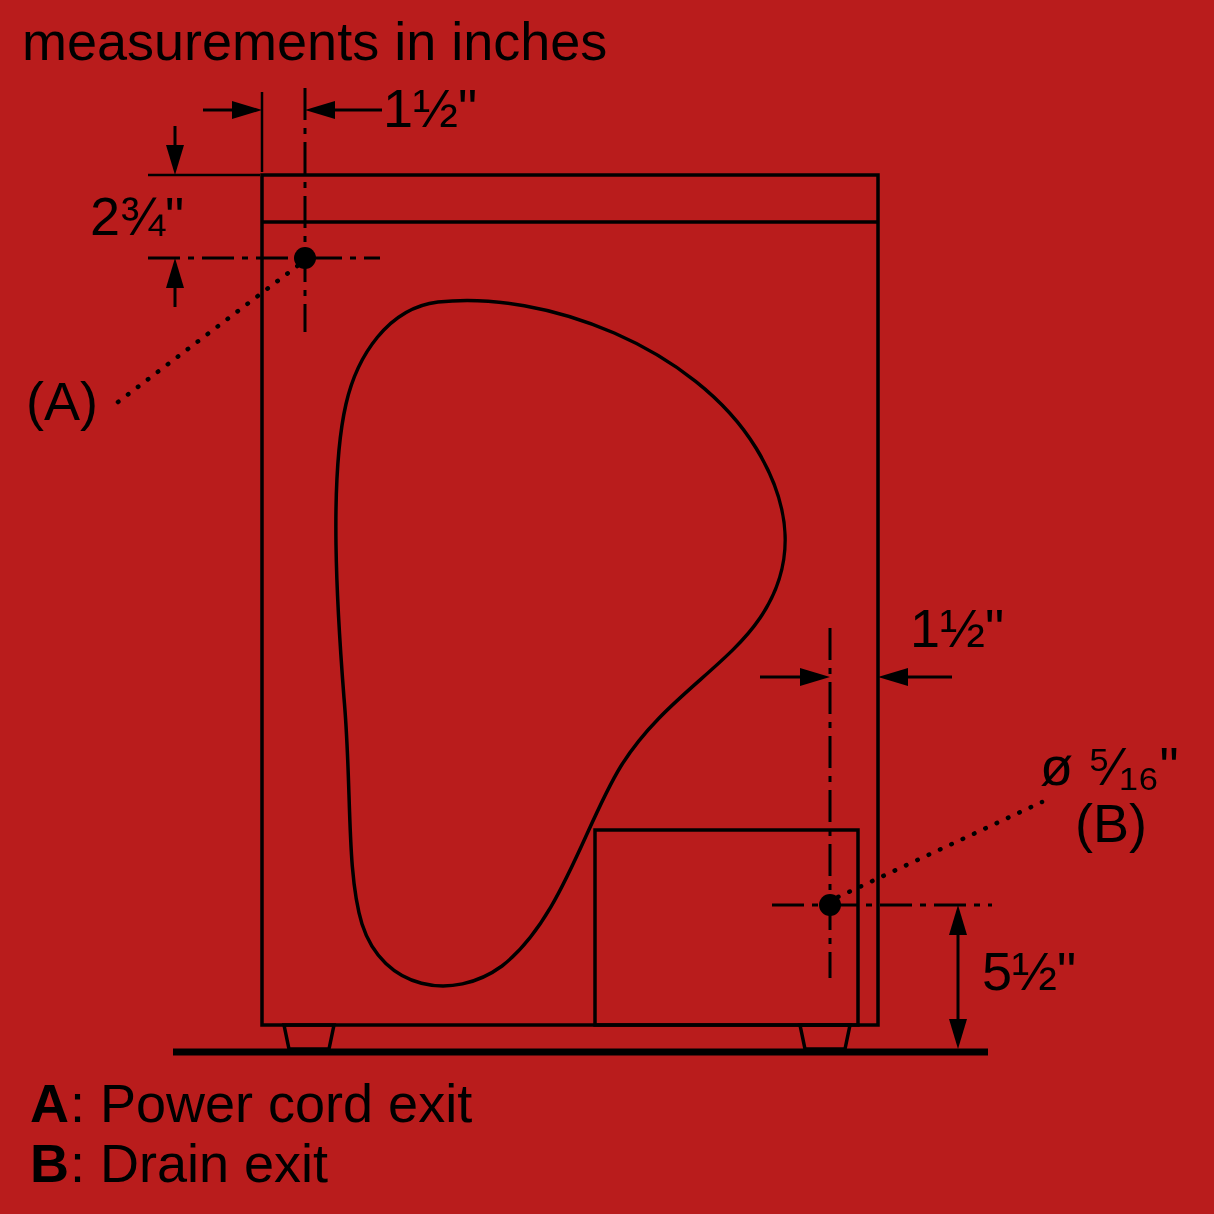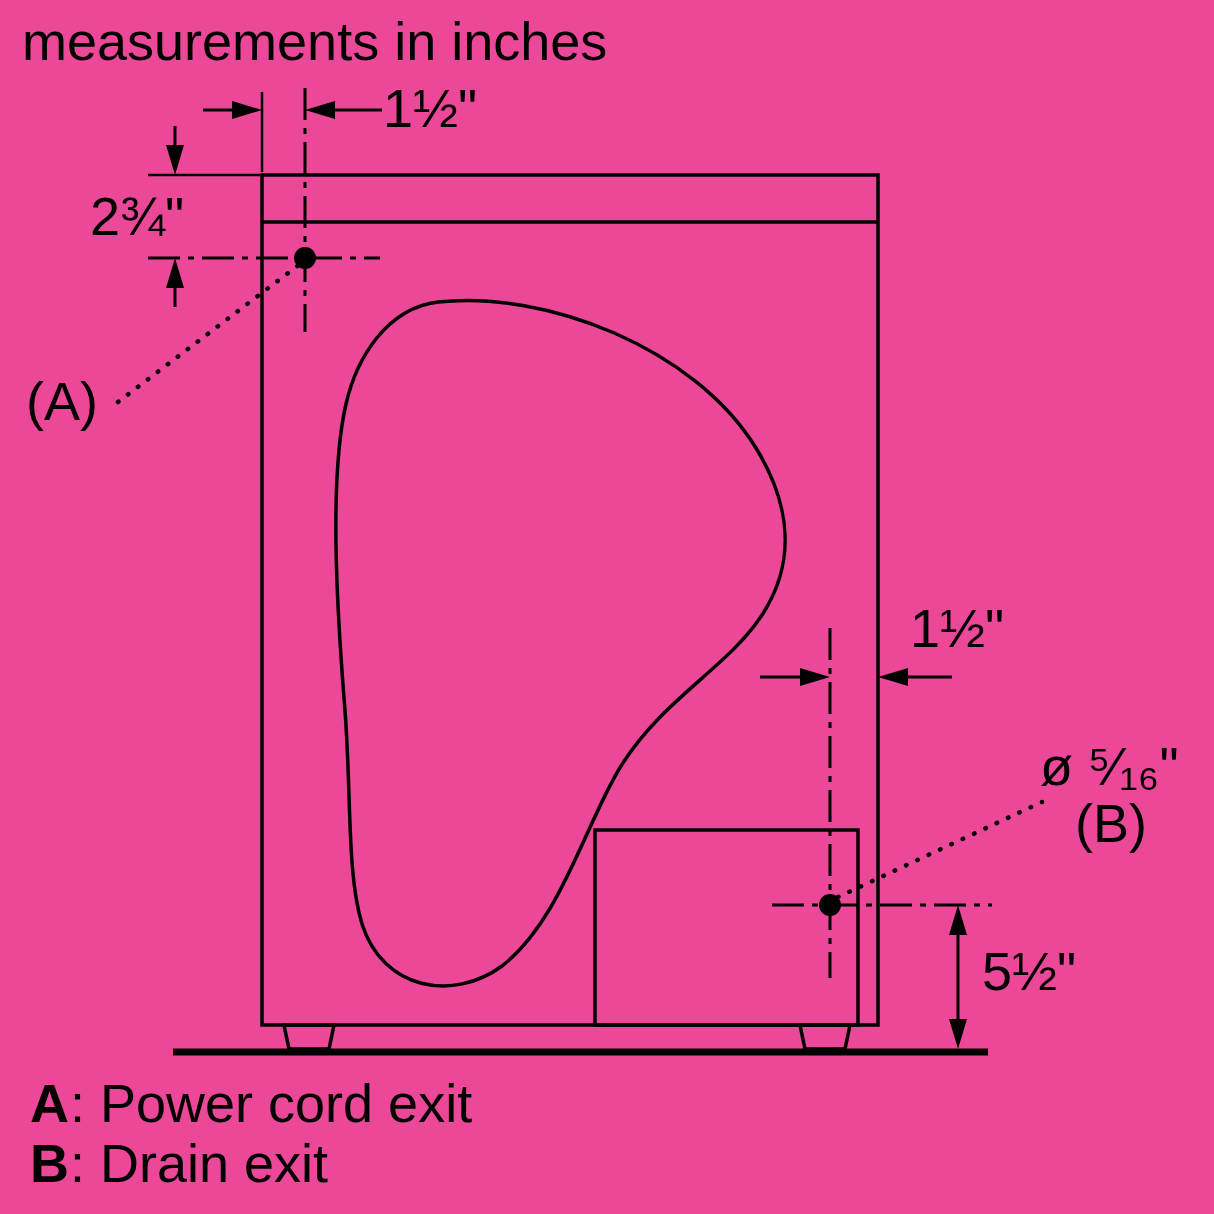--- a/index.html
+++ b/index.html
@@ -4,21 +4,21 @@
 <style>
   html, body {
     margin: 0;
     padding: 0;
     background: #ffffff;
   }
   #stage {
     position: relative;
     width: 1214px;
     height: 1214px;
-    background: #ec4899;
+    background: #b91c1c;
     overflow: hidden;
   }
   svg {
     display: block;
   }
   text {
     font-family: "Liberation Sans", "DejaVu Sans", sans-serif;
     fill: #000000;
   }
   .t-std   { font-size: 54px; }

